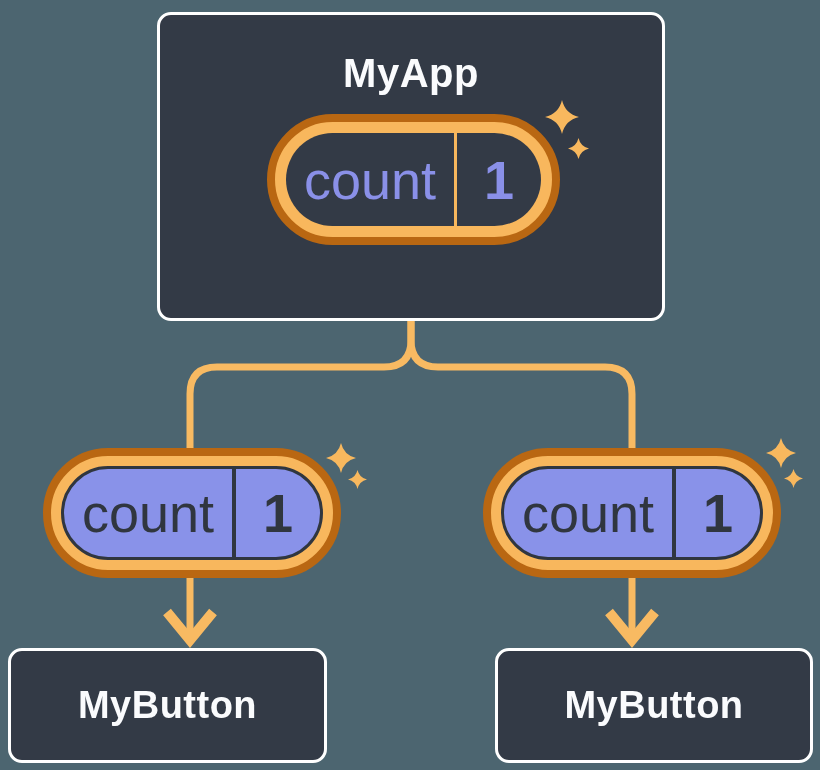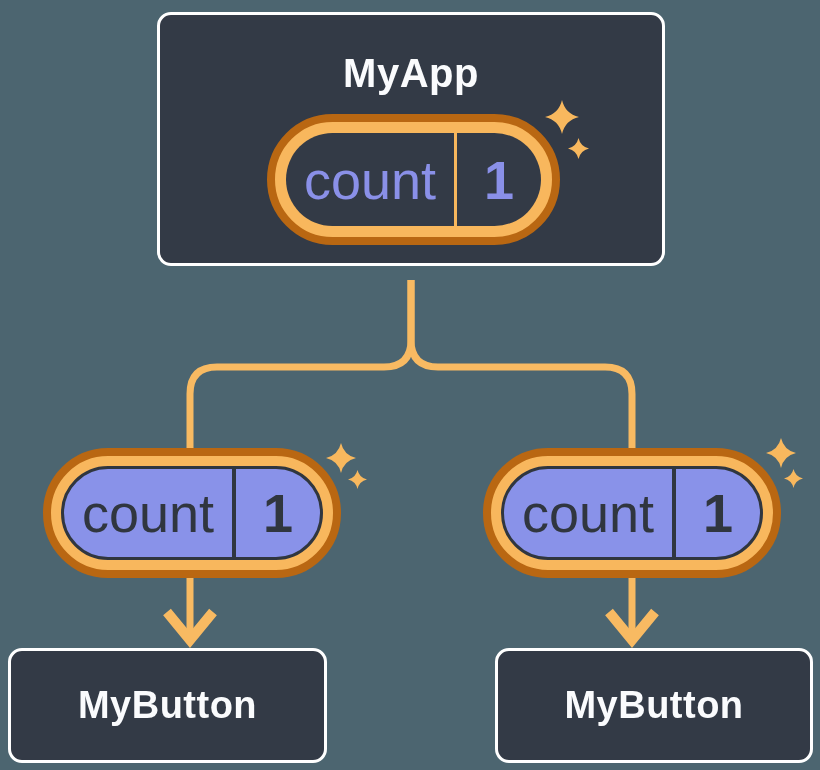--- a/index.html
+++ b/index.html
@@ -27,21 +27,21 @@
   }
   .node-title {
     position: absolute;
     left: 0; right: 0;
     text-align: center;
     color: #FAFBFD;
     font-size: 40px;
     font-weight: 600;
     letter-spacing: 0.5px;
   }
-  .root-node { left: 157px; top: 12px; width: 508px; height: 254px; }
+  .root-node { left: 157px; top: 12px; width: 508px; height: 309px; }
   .root-node .node-title { top: 36px; }
   .leaf-node { top: 648px; height: 115px; }
   .leaf-node .node-title { top: 0; line-height: 109px; font-size: 38px; }
   .leaf-left  { left: 8px;   width: 319px; }
   .leaf-right { left: 495px; width: 318px; }
 
   .pill-outer {
     position: absolute;
     border: 8px solid #B96712;
     background: #F8B75D;

